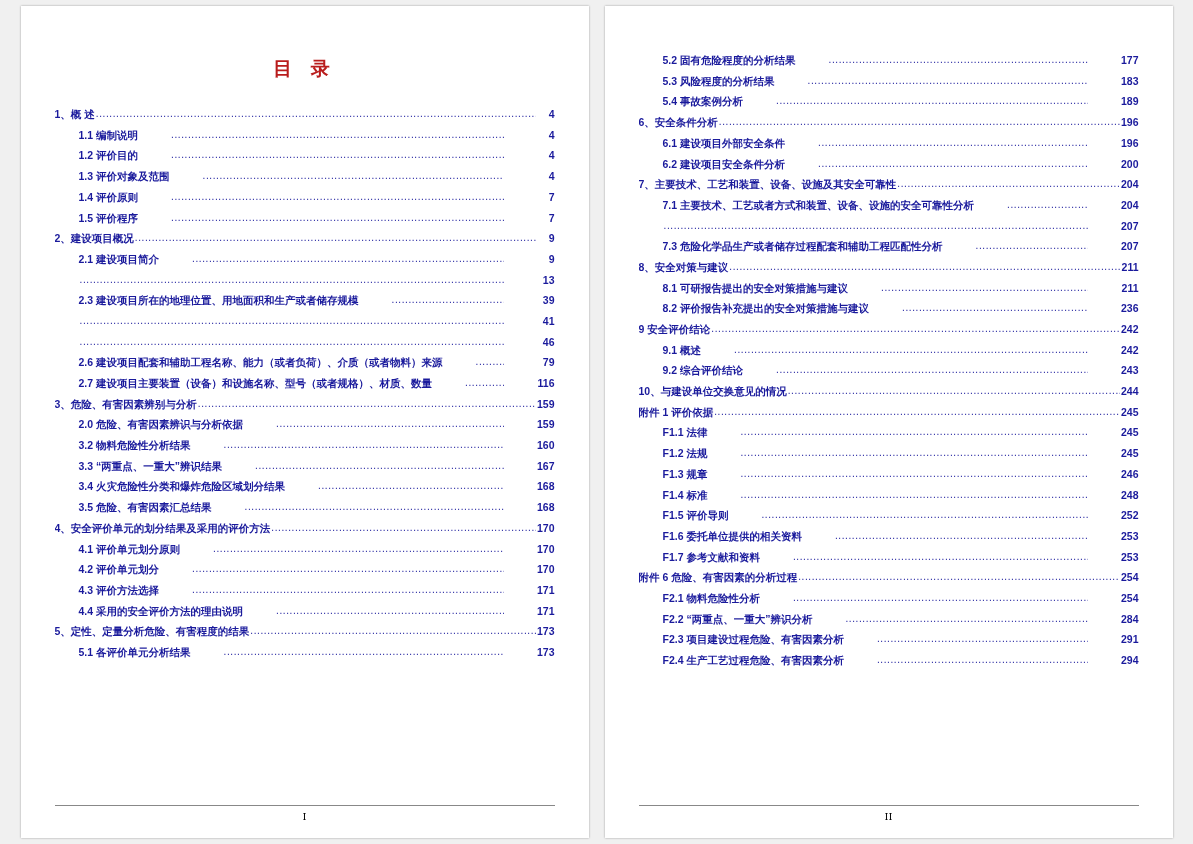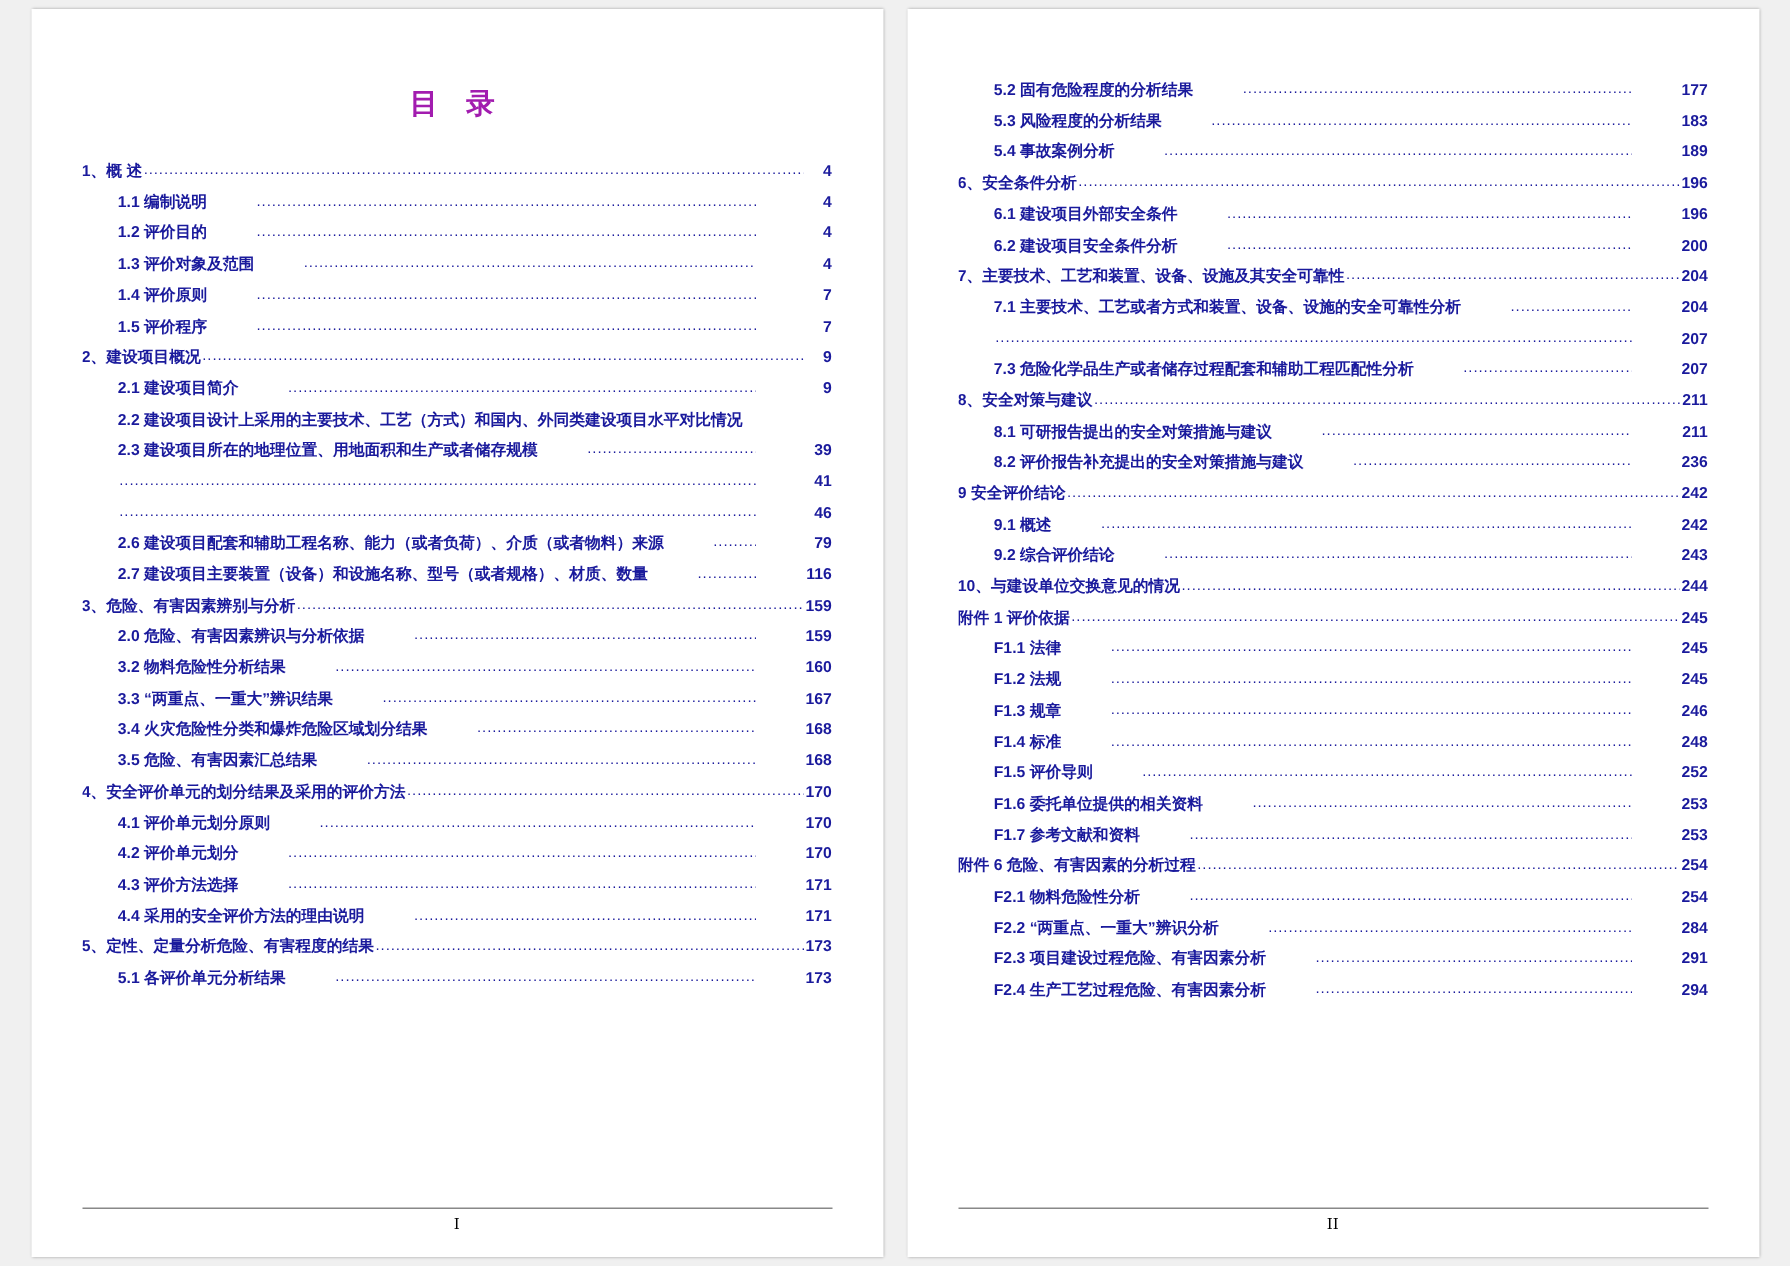--- a/index.html
+++ b/index.html
@@ -29,21 +29,21 @@
     background: #ffffff;
     box-shadow: 0 0 2px rgba(0,0,0,0.35);
     position: relative;
     box-sizing: border-box;
     padding: 34px 34px 0 34px;
   }
   .page-title {
     text-align: center;
     font-size: 19px;
     font-weight: bold;
-    color: #a21caf;
+    color: #b91c1c;
     letter-spacing: 6px;
     margin: 16px 0 22px 0;
     font-family: "DejaVu Serif", serif;
   }
   .toc {
     margin-top: 2px;
   }
   .toc-entry {
     display: flex;
     align-items: baseline;
@@ -137,21 +137,20 @@
             <span class="label">2、建设项目概况</span>
             <span class="dots"> ........................................................................................................................................................................................................</span>
             <span class="pg">9</span>
           </div>
           <div class="toc-entry lvl1">
             <span class="label">2.1 建设项目简介</span>
             <span class="dots"> ........................................................................................................................................................................................................</span>
             <span class="pg">9</span>
           </div>
           <div class="toc-entry lvl1">
-            <span class="label">2.2 建设项目设计上采用的主要技术、工艺（方式）和国内、外同类建设项目水平对比情况</span>
             <span class="dots"> ........................................................................................................................................................................................................</span>
             <span class="pg">13</span>
           </div>
           <div class="toc-entry lvl1">
             <span class="label">2.3 建设项目所在的地理位置、用地面积和生产或者储存规模</span>
             <span class="dots"> ........................................................................................................................................................................................................</span>
             <span class="pg">39</span>
           </div>
           <div class="toc-entry lvl1">
             <span class="dots"> ........................................................................................................................................................................................................</span>

